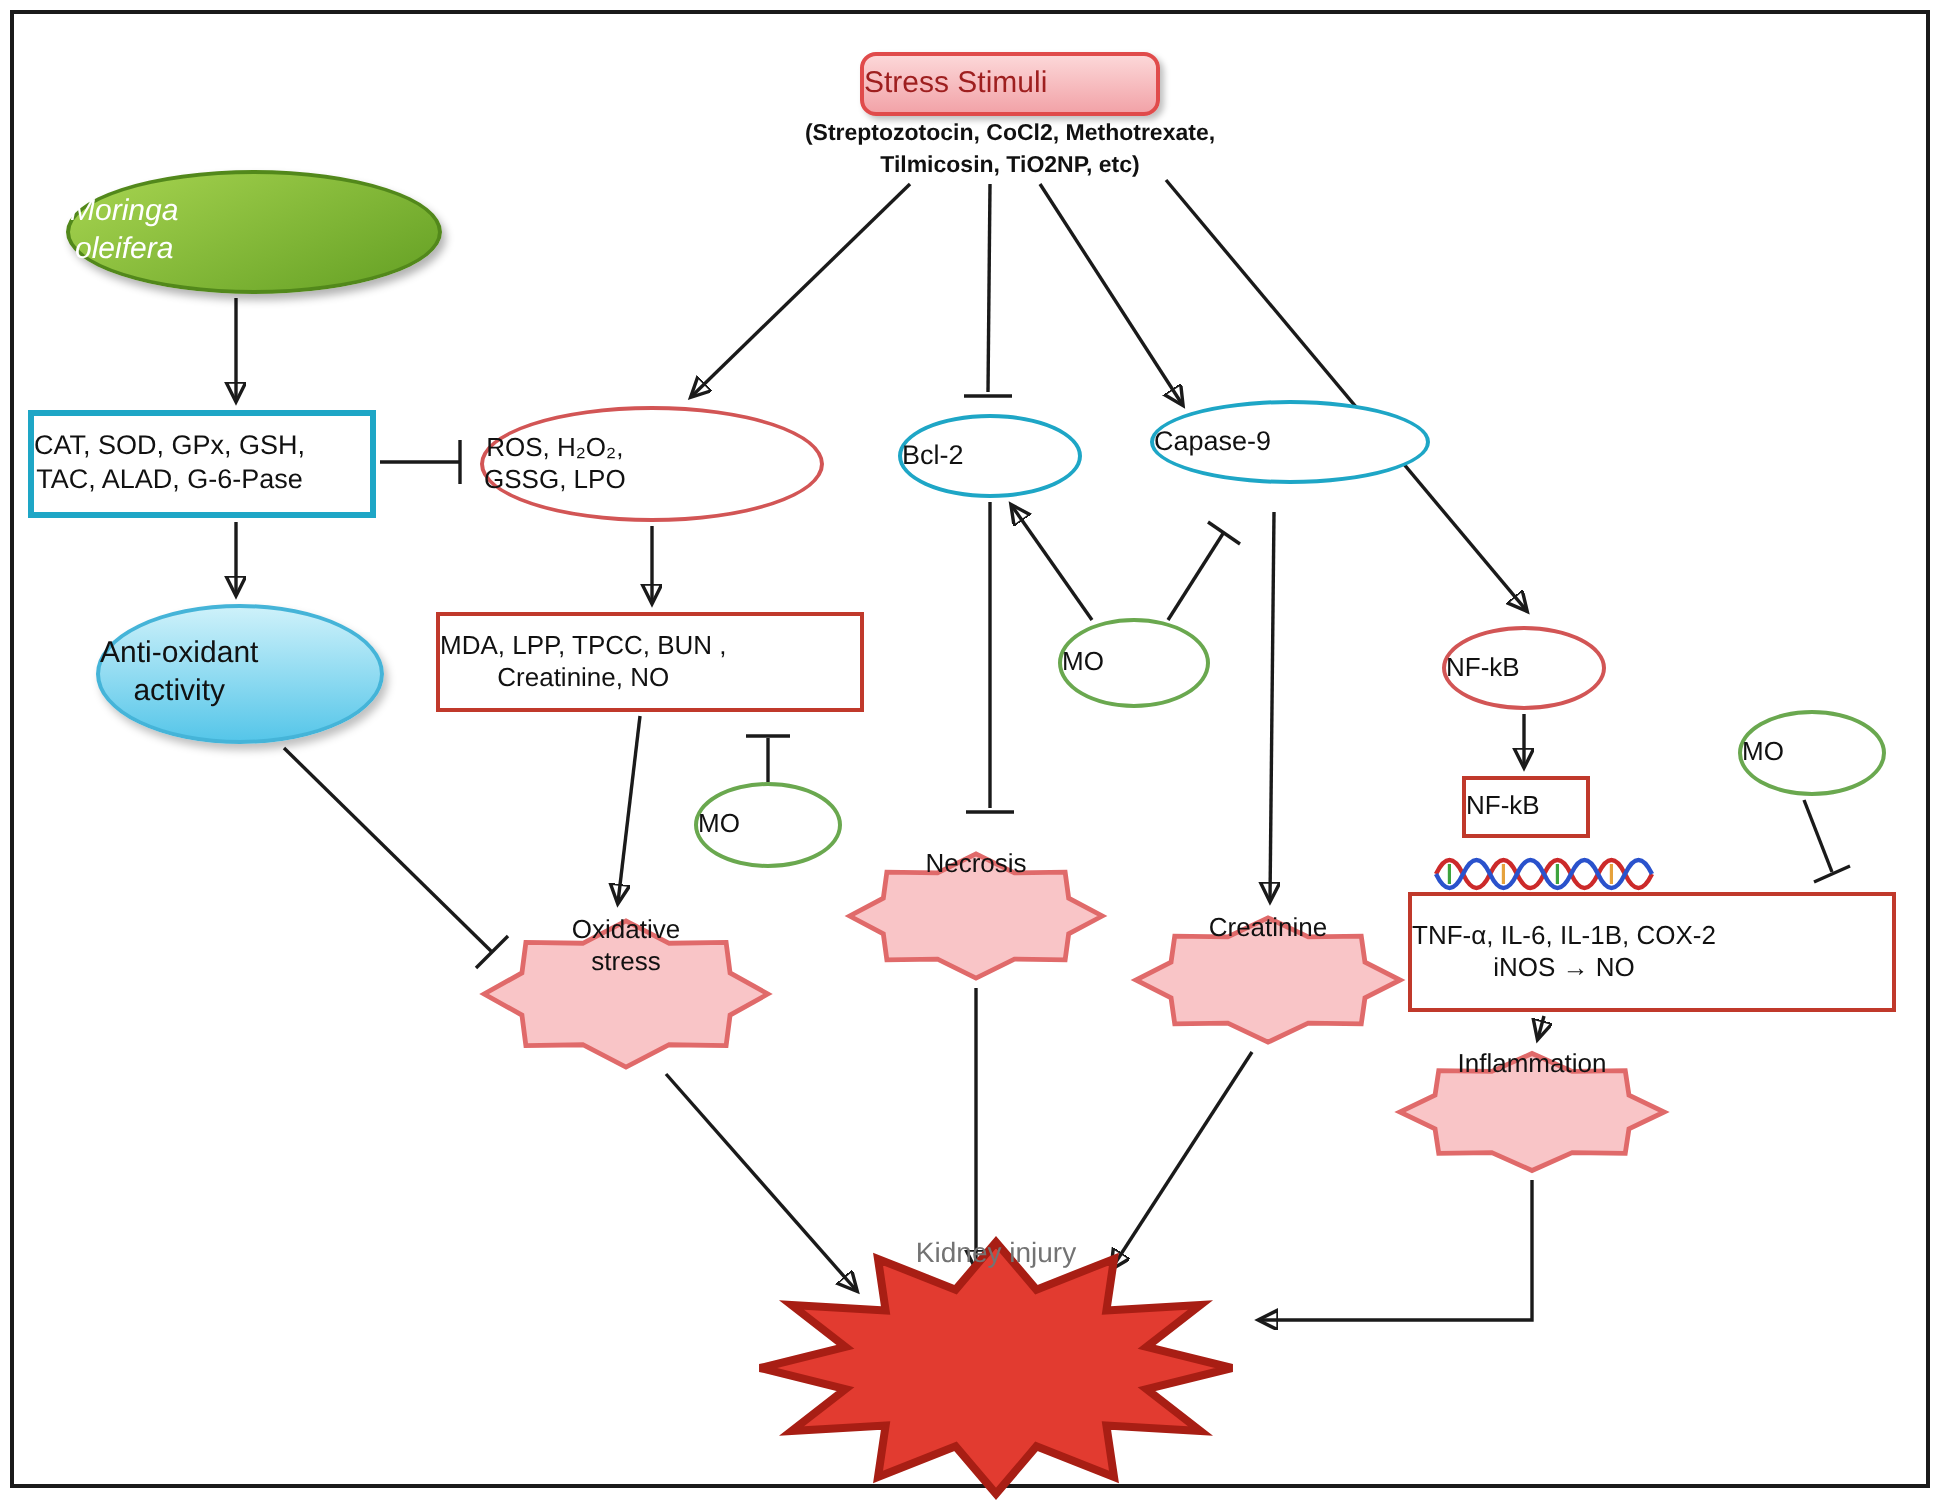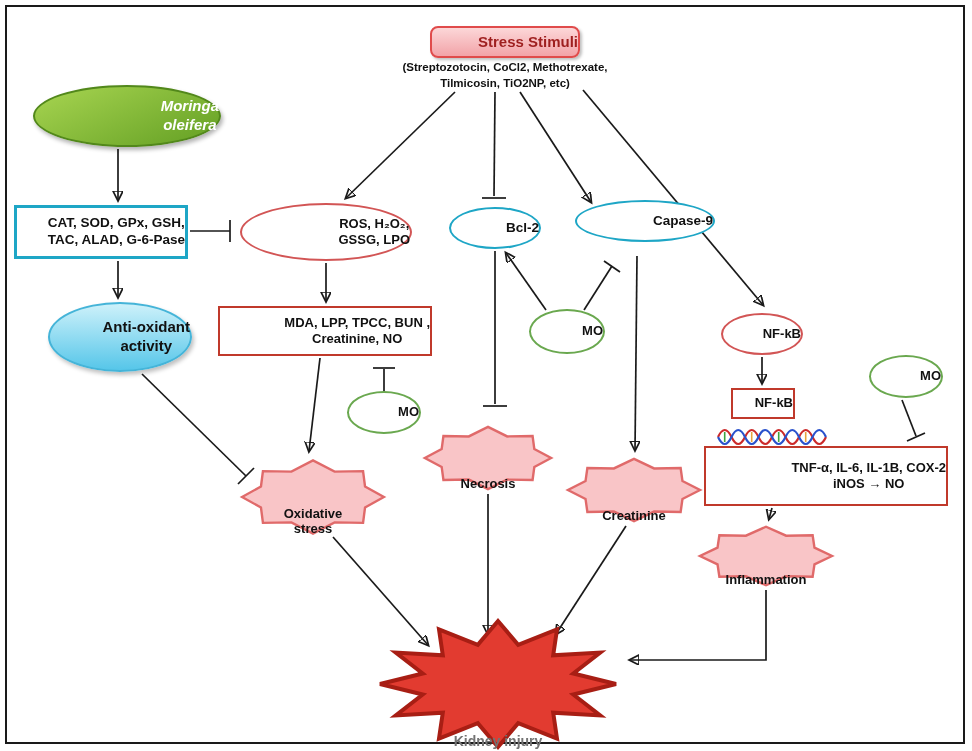--- a/index.html
+++ b/index.html
@@ -1,39 +1,39 @@
 <!DOCTYPE html>
 <html><head>
 <meta charset="utf-8">
 <style>
   *{box-sizing:border-box;margin:0;padding:0}
   html,body{width:972px;height:751px;background:#fff;overflow:hidden}
   body{position:relative;font-family:"Liberation Sans",sans-serif;color:#111}
   .frame{position:absolute;left:5px;top:5px;width:960px;height:739px;border:2px solid #1a1a1a;z-index:0}
   .wires{position:absolute;left:0;top:0;z-index:1}
   .wires path, .wires line{stroke:#1a1a1a;stroke-width:1.7;fill:none}
-  .node{position:absolute;z-index:2;display:flex;align-items:center;justify-content:flex-end;
-        text-align:center;font-weight:bold;line-height:1.25;color:#111}
+  .node{position:absolute;z-index:2;display:flex;align-items:center;justify-content:flex-start;
+        text-align:center;font-weight:normal;line-height:1.25;color:#111}
   .ellipse{border-radius:50%}
   .stress{background:linear-gradient(#fcd7d8,#f2a3a8);border:2px solid #e04b4b;border-radius:8px;
           color:#9e1f1f;font-size:15px;box-shadow:2px 2px 3px rgba(0,0,0,.25)}
   .sub{position:absolute;z-index:2;text-align:center;font-size:11.5px;font-weight:bold;line-height:1.35}
   .green-ell{background:linear-gradient(155deg,#a8d551,#639f23);border:2px solid #52881b;color:#fff;
              font-style:italic;font-size:15px;box-shadow:2px 3px 4px rgba(0,0,0,.3)}
   .cyanfill-ell{background:linear-gradient(#cdf1fa,#56c6e9);border:2px solid #45b4d8;font-size:15px;
              box-shadow:2px 3px 4px rgba(0,0,0,.25)}
   .box-cyan{background:#fff;border:3px solid #1ea6c6;font-size:13.5px}
   .box-red{background:#fff;border:2.5px solid #c0392b;font-size:13px}
   .ell-red{background:#fff;border:2px solid #d25555;font-size:13px}
   .ell-cyan{background:#fff;border:2.5px solid #1ea6c6;font-size:13.5px}
   .ell-green{background:#fff;border:2px solid #6aa84f;font-size:13px}
   .burst{position:absolute;z-index:2}
   .burst svg{position:absolute;left:0;top:0;width:100%;height:100%;overflow:visible}
-  .blabel{position:absolute;inset:0;display:flex;align-items:flex-end;justify-content:center;
-          text-align:center;font-weight:bold;font-size:13px;line-height:1.2}
+  .blabel{position:absolute;inset:0;display:flex;align-items:flex-start;justify-content:center;
+          text-align:center;font-weight:normal;font-size:13px;line-height:1.2}
   .kidney-label{color:#737373;font-size:14px}
 </style>
 </head>
 <body>
 
 <div class="frame"></div>
 
 <svg class="wires" width="972" height="751" viewBox="0 0 972 751">
   <defs>
     <marker id="ah" markerUnits="userSpaceOnUse" markerWidth="12" markerHeight="11" refX="9" refY="5" orient="auto">

